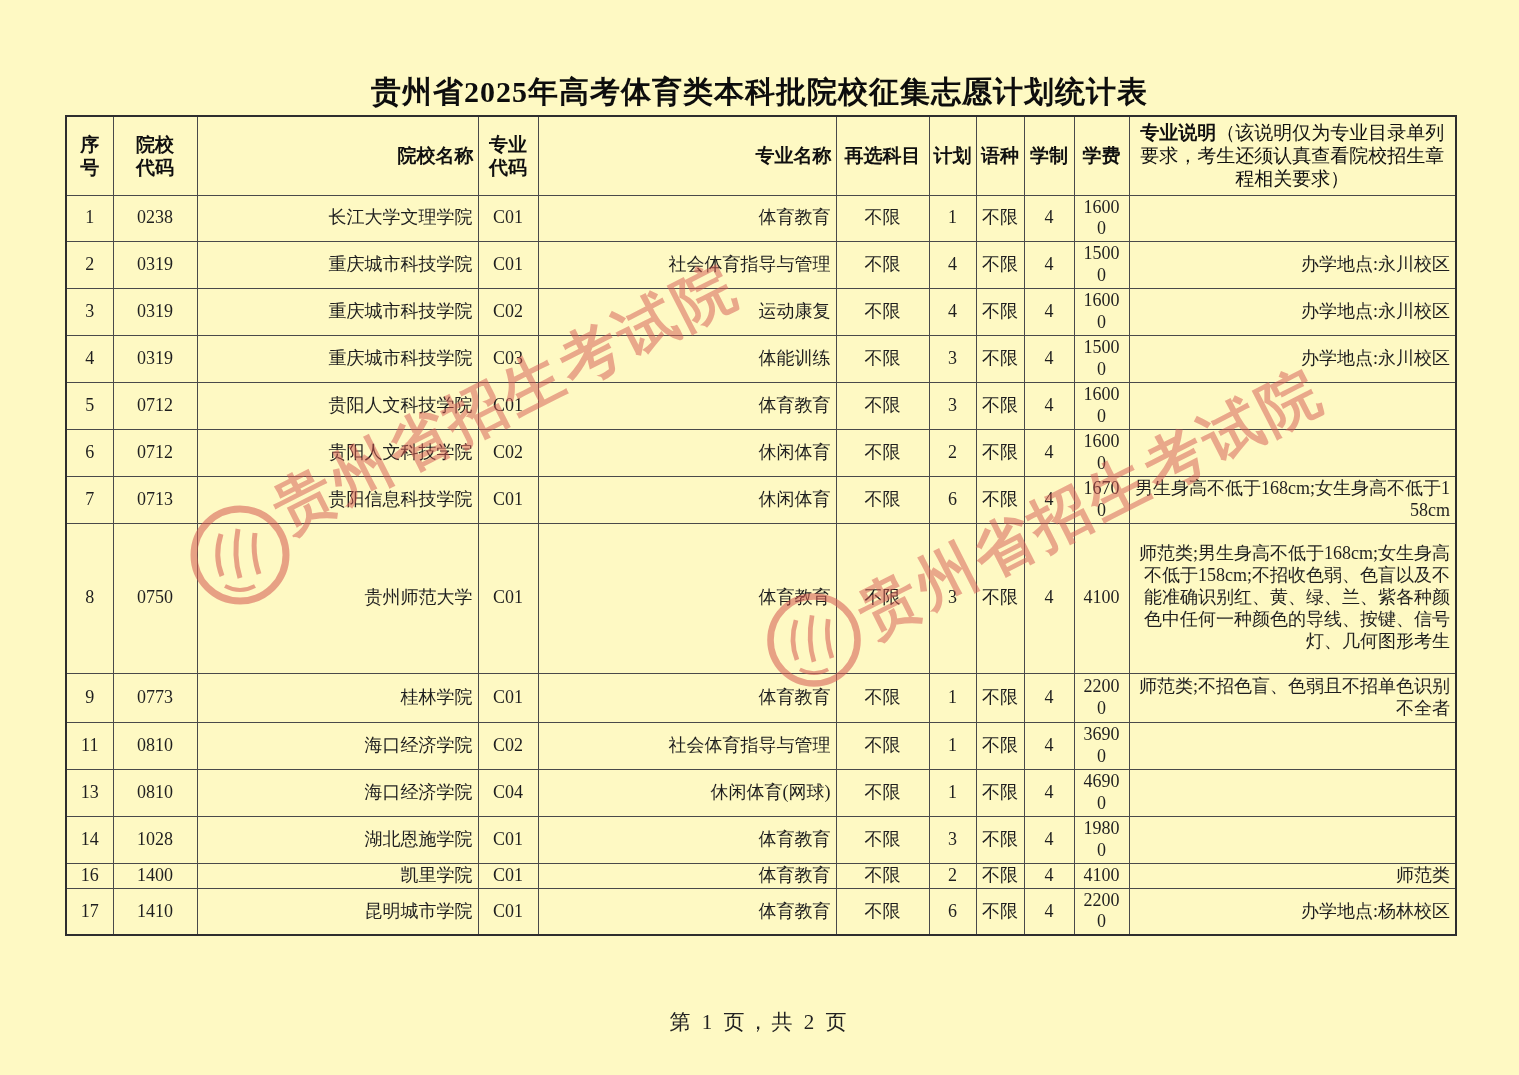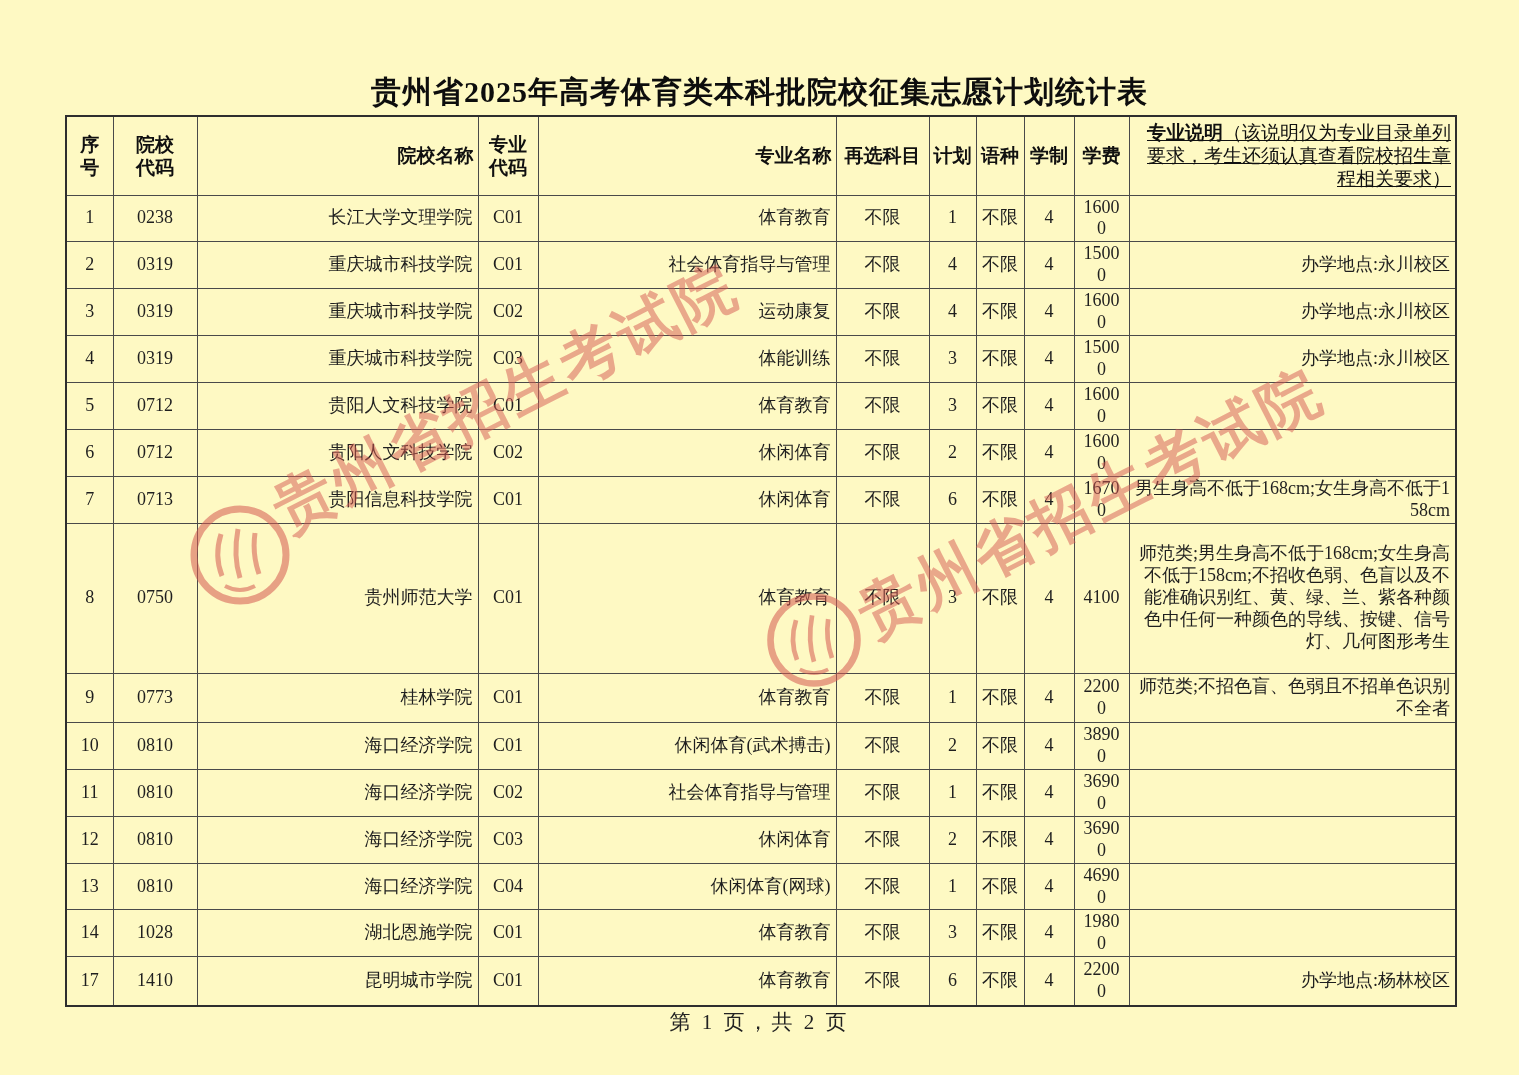--- a/index.html
+++ b/index.html
@@ -37,21 +37,21 @@
   thead tr{height:75px;}
   tbody tr{height:24px;}
   tbody tr:nth-child(7){height:45px;}
   tbody tr:nth-child(8){height:150px;}
   tbody tr:nth-child(9){height:49px;}
   tbody tr:nth-child(15){height:49px;}
   tbody tr:nth-child(19){height:49px;}
   tbody tr:nth-child(20){height:95px;}
   .col0,.col1,.col3,.col5,.col6,.col7,.col8,.col9{text-align:center;}
   .col2,.col4,.col10{text-align:right;}
-  th.th-desc{text-align:right;vertical-align:middle;text-decoration:underline;}
+  th.th-desc{text-align:center;vertical-align:middle;}
   .desc-title{font-weight:bold;}
   .desc-note{font-weight:normal;}
   .footer{
     position:absolute;top:1008px;left:0;width:100%;
     text-align:center;font-size:21px;letter-spacing:3px;color:#222;
   }
   .watermark{
     position:absolute;
     white-space:nowrap;
     font-size:60px;
@@ -220,59 +220,33 @@
           <td class="col3">C01</td>
           <td class="col4">体育教育</td>
           <td class="col5">不限</td>
           <td class="col6">1</td>
           <td class="col7">不限</td>
           <td class="col8">4</td>
           <td class="col9">22000</td>
           <td class="col10">师范类;不招色盲、色弱且不招单色识别不全者</td>
         </tr>
         <tr>
-          <td class="col0">10</td>
-          <td class="col1">0810</td>
-          <td class="col2">海口经济学院</td>
-          <td class="col3">C01</td>
-          <td class="col4">休闲体育(武术搏击)</td>
-          <td class="col5">不限</td>
-          <td class="col6">2</td>
-          <td class="col7">不限</td>
-          <td class="col8">4</td>
-          <td class="col9">38900</td>
-          <td class="col10"></td>
-        </tr>
-        <tr>
           <td class="col0">11</td>
           <td class="col1">0810</td>
           <td class="col2">海口经济学院</td>
           <td class="col3">C02</td>
           <td class="col4">社会体育指导与管理</td>
           <td class="col5">不限</td>
           <td class="col6">1</td>
           <td class="col7">不限</td>
           <td class="col8">4</td>
           <td class="col9">36900</td>
           <td class="col10"></td>
         </tr>
         <tr>
-          <td class="col0">12</td>
-          <td class="col1">0810</td>
-          <td class="col2">海口经济学院</td>
-          <td class="col3">C03</td>
-          <td class="col4">休闲体育</td>
-          <td class="col5">不限</td>
-          <td class="col6">2</td>
-          <td class="col7">不限</td>
-          <td class="col8">4</td>
-          <td class="col9">36900</td>
-          <td class="col10"></td>
-        </tr>
-        <tr>
           <td class="col0">13</td>
           <td class="col1">0810</td>
           <td class="col2">海口经济学院</td>
           <td class="col3">C04</td>
           <td class="col4">休闲体育(网球)</td>
           <td class="col5">不限</td>
           <td class="col6">1</td>
           <td class="col7">不限</td>
           <td class="col8">4</td>
           <td class="col9">46900</td>
@@ -283,20 +257,33 @@
           <td class="col1">1028</td>
           <td class="col2">湖北恩施学院</td>
           <td class="col3">C01</td>
           <td class="col4">体育教育</td>
           <td class="col5">不限</td>
           <td class="col6">3</td>
           <td class="col7">不限</td>
           <td class="col8">4</td>
           <td class="col9">19800</td>
           <td class="col10"></td>
+        </tr>
+        <tr>
+          <td class="col0">16</td>
+          <td class="col1">1400</td>
+          <td class="col2">凯里学院</td>
+          <td class="col3">C01</td>
+          <td class="col4">体育教育</td>
+          <td class="col5">不限</td>
+          <td class="col6">2</td>
+          <td class="col7">不限</td>
+          <td class="col8">4</td>
+          <td class="col9">4100</td>
+          <td class="col10">师范类</td>
         </tr>
         <tr>
           <td class="col0">17</td>
           <td class="col1">1410</td>
           <td class="col2">昆明城市学院</td>
           <td class="col3">C01</td>
           <td class="col4">体育教育</td>
           <td class="col5">不限</td>
           <td class="col6">6</td>
           <td class="col7">不限</td>

